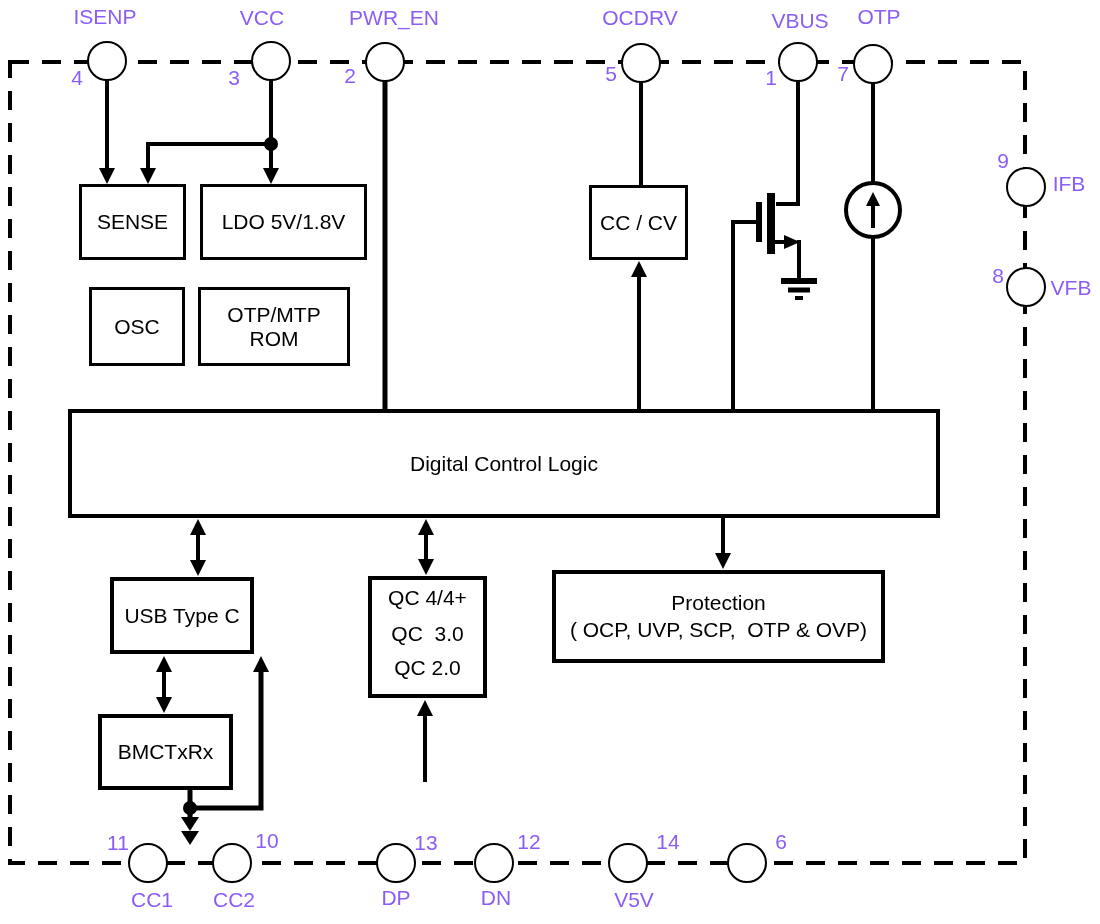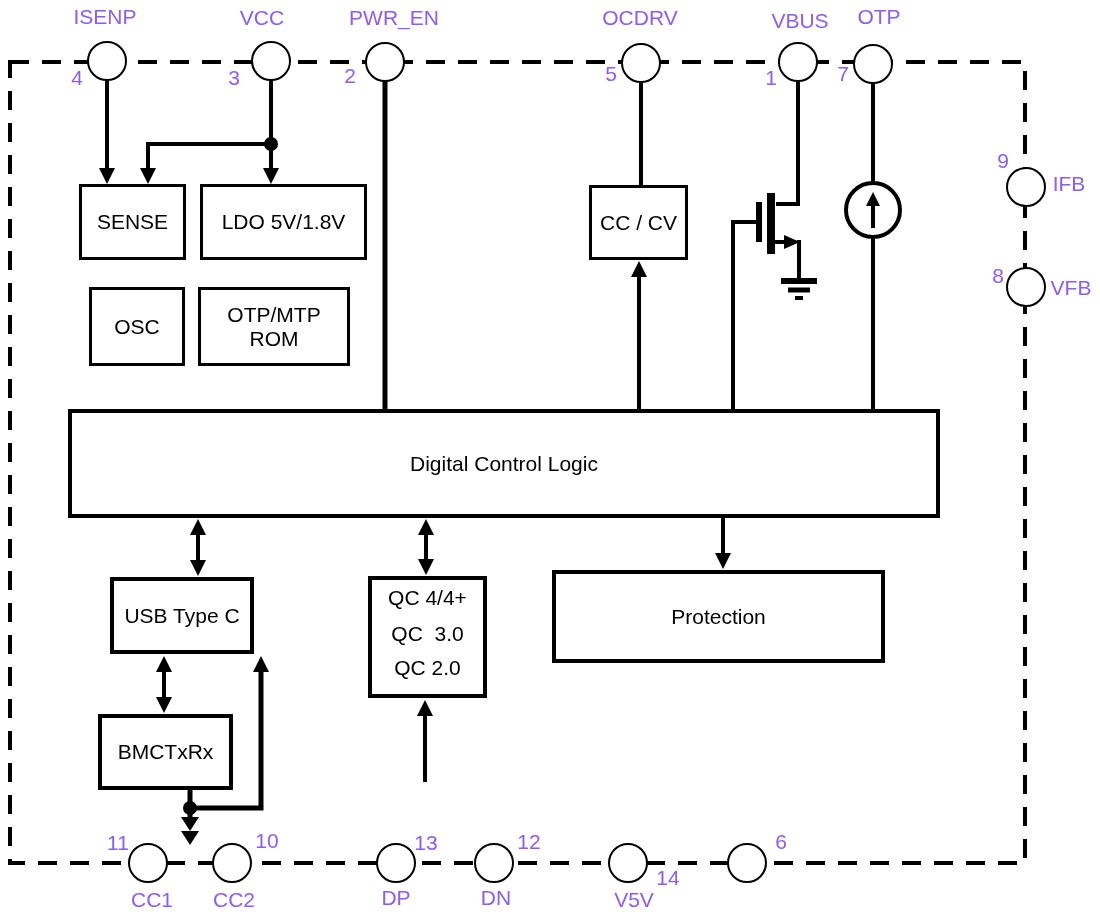--- a/index.html
+++ b/index.html
@@ -152,20 +152,21 @@
   </div>
 
   <div class="blk thick col" id="qc-block" style="left:368px;top:576px;width:119px;height:122px;">
     <span class="q1">QC 4/4+</span>
     <span class="q2">QC  3.0</span>
     <span class="q3">QC 2.0</span>
   </div>
 
   <div class="blk thick col" id="protection-block" style="left:552px;top:570px;width:333px;height:93px;">
     <span>Protection</span>
+    <span class="detail">( OCP, UVP, SCP,  OTP &amp; OVP)</span>
   </div>
 
   <div class="blk thick" style="left:98px;top:714px;width:135px;height:76px;">
     <span>BMCTxRx</span>
   </div>
 
   <span class="t" style="left:105px;top:17px;">ISENP</span>
   <span class="t" style="left:262px;top:18px;">VCC</span>
   <span class="t" style="left:394px;top:18px;">PWR_EN</span>
   <span class="t" style="left:640px;top:18px;">OCDRV</span>
@@ -181,21 +182,21 @@
 
   <span class="t" style="left:1069px;top:184px;">IFB</span>
   <span class="t" style="left:1003px;top:161px;">9</span>
   <span class="t" style="left:1071px;top:288px;">VFB</span>
   <span class="t" style="left:998px;top:276px;">8</span>
 
   <span class="t" style="left:118px;top:843px;">11</span>
   <span class="t" style="left:267px;top:841px;">10</span>
   <span class="t" style="left:426px;top:843px;">13</span>
   <span class="t" style="left:529px;top:842px;">12</span>
-  <span class="t" style="left:668px;top:878px;">14</span>
+  <span class="t" style="left:668px;top:842px;">14</span>
   <span class="t" style="left:781px;top:842px;">6</span>
 
   <span class="t" style="left:152px;top:900px;">CC1</span>
   <span class="t" style="left:234px;top:900px;">CC2</span>
   <span class="t" style="left:396px;top:898px;">DP</span>
   <span class="t" style="left:496px;top:898px;">DN</span>
   <span class="t" style="left:634px;top:900px;">V5V</span>
   <span class="t" style="left:750px;top:952px;font-style:italic;">GND</span>
 
 </div>

